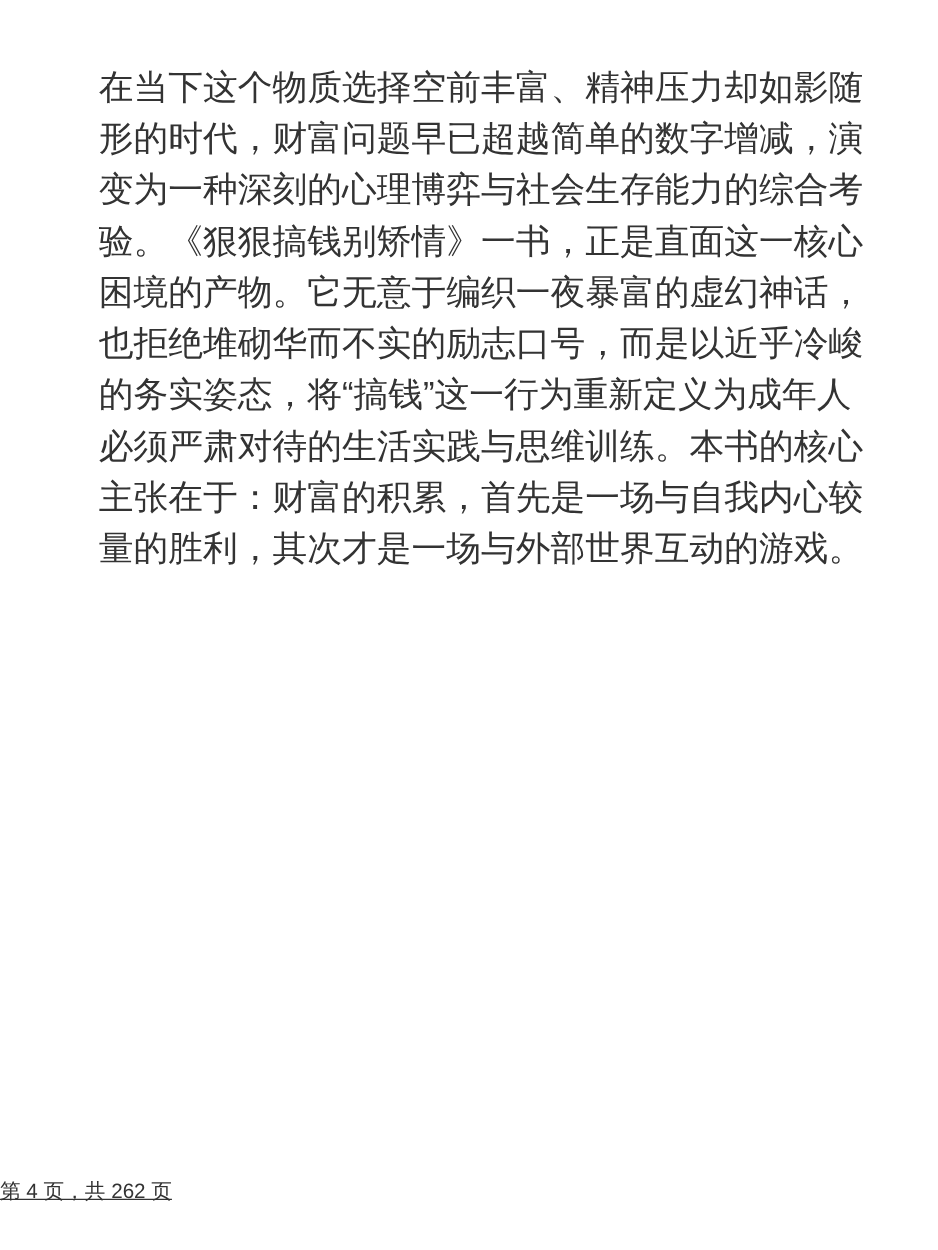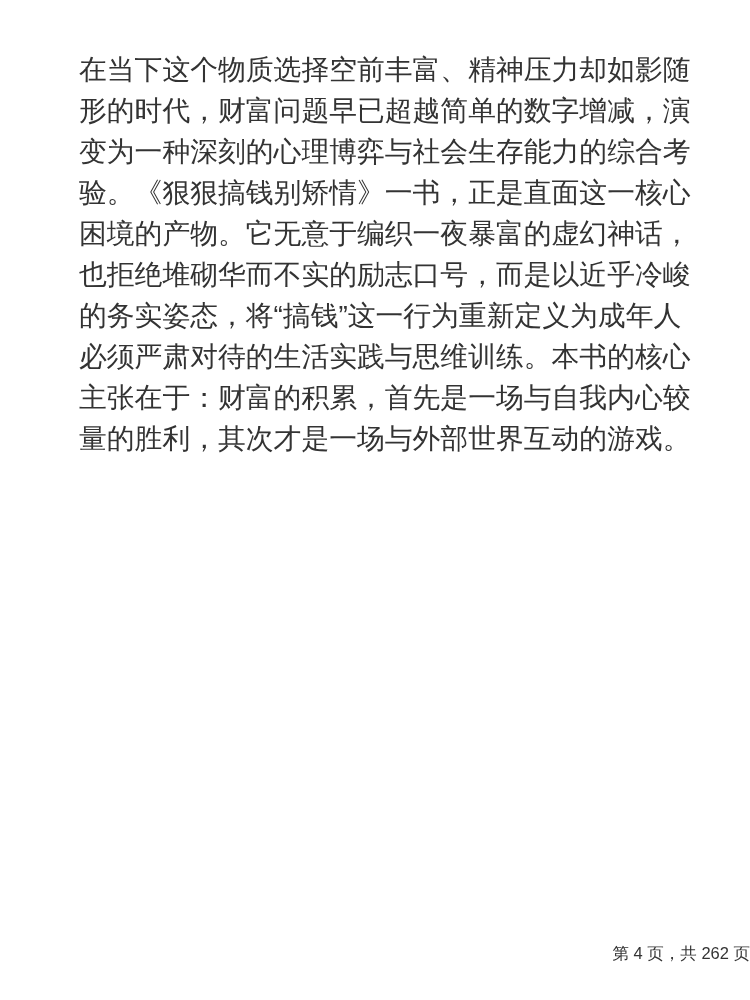--- a/index.html
+++ b/index.html
@@ -36,24 +36,25 @@
     padding: 0;
   }
   .content p + p {
     margin-top: 12px;
   }
   .footer {
     position: absolute;
     top: 942px;
     left: 0;
     width: 750px;
-    text-align: right;
+    text-align: left;
     color: #333333;
     font-size: 16.5px;
     line-height: 22px;
+    text-decoration: underline;
   }
 </style>
 </head>
 <body>
 
 <div class="page">
   <div class="content">
     <p>在当下这个物质选择空前丰富、精神压力却如影随形的时代，财富问题早已超越简单的数字增减，演变为一种深刻的心理博弈与社会生存能力的综合考验。《狠狠搞钱别矫情》一书，正是直面这一核心困境的产物。它无意于编织一夜暴富的虚幻神话，也拒绝堆砌华而不实的励志口号，而是以近乎冷峻的务实姿态，将“搞钱”这一行为重新定义为成年人必须严肃对待的生活实践与思维训练。本书的核心主张在于：财富的积累，首先是一场与自我内心较量的胜利，其次才是一场与外部世界互动的游戏。</p>
   </div>
   <div class="footer">第 4 页，共 262 页</div>

